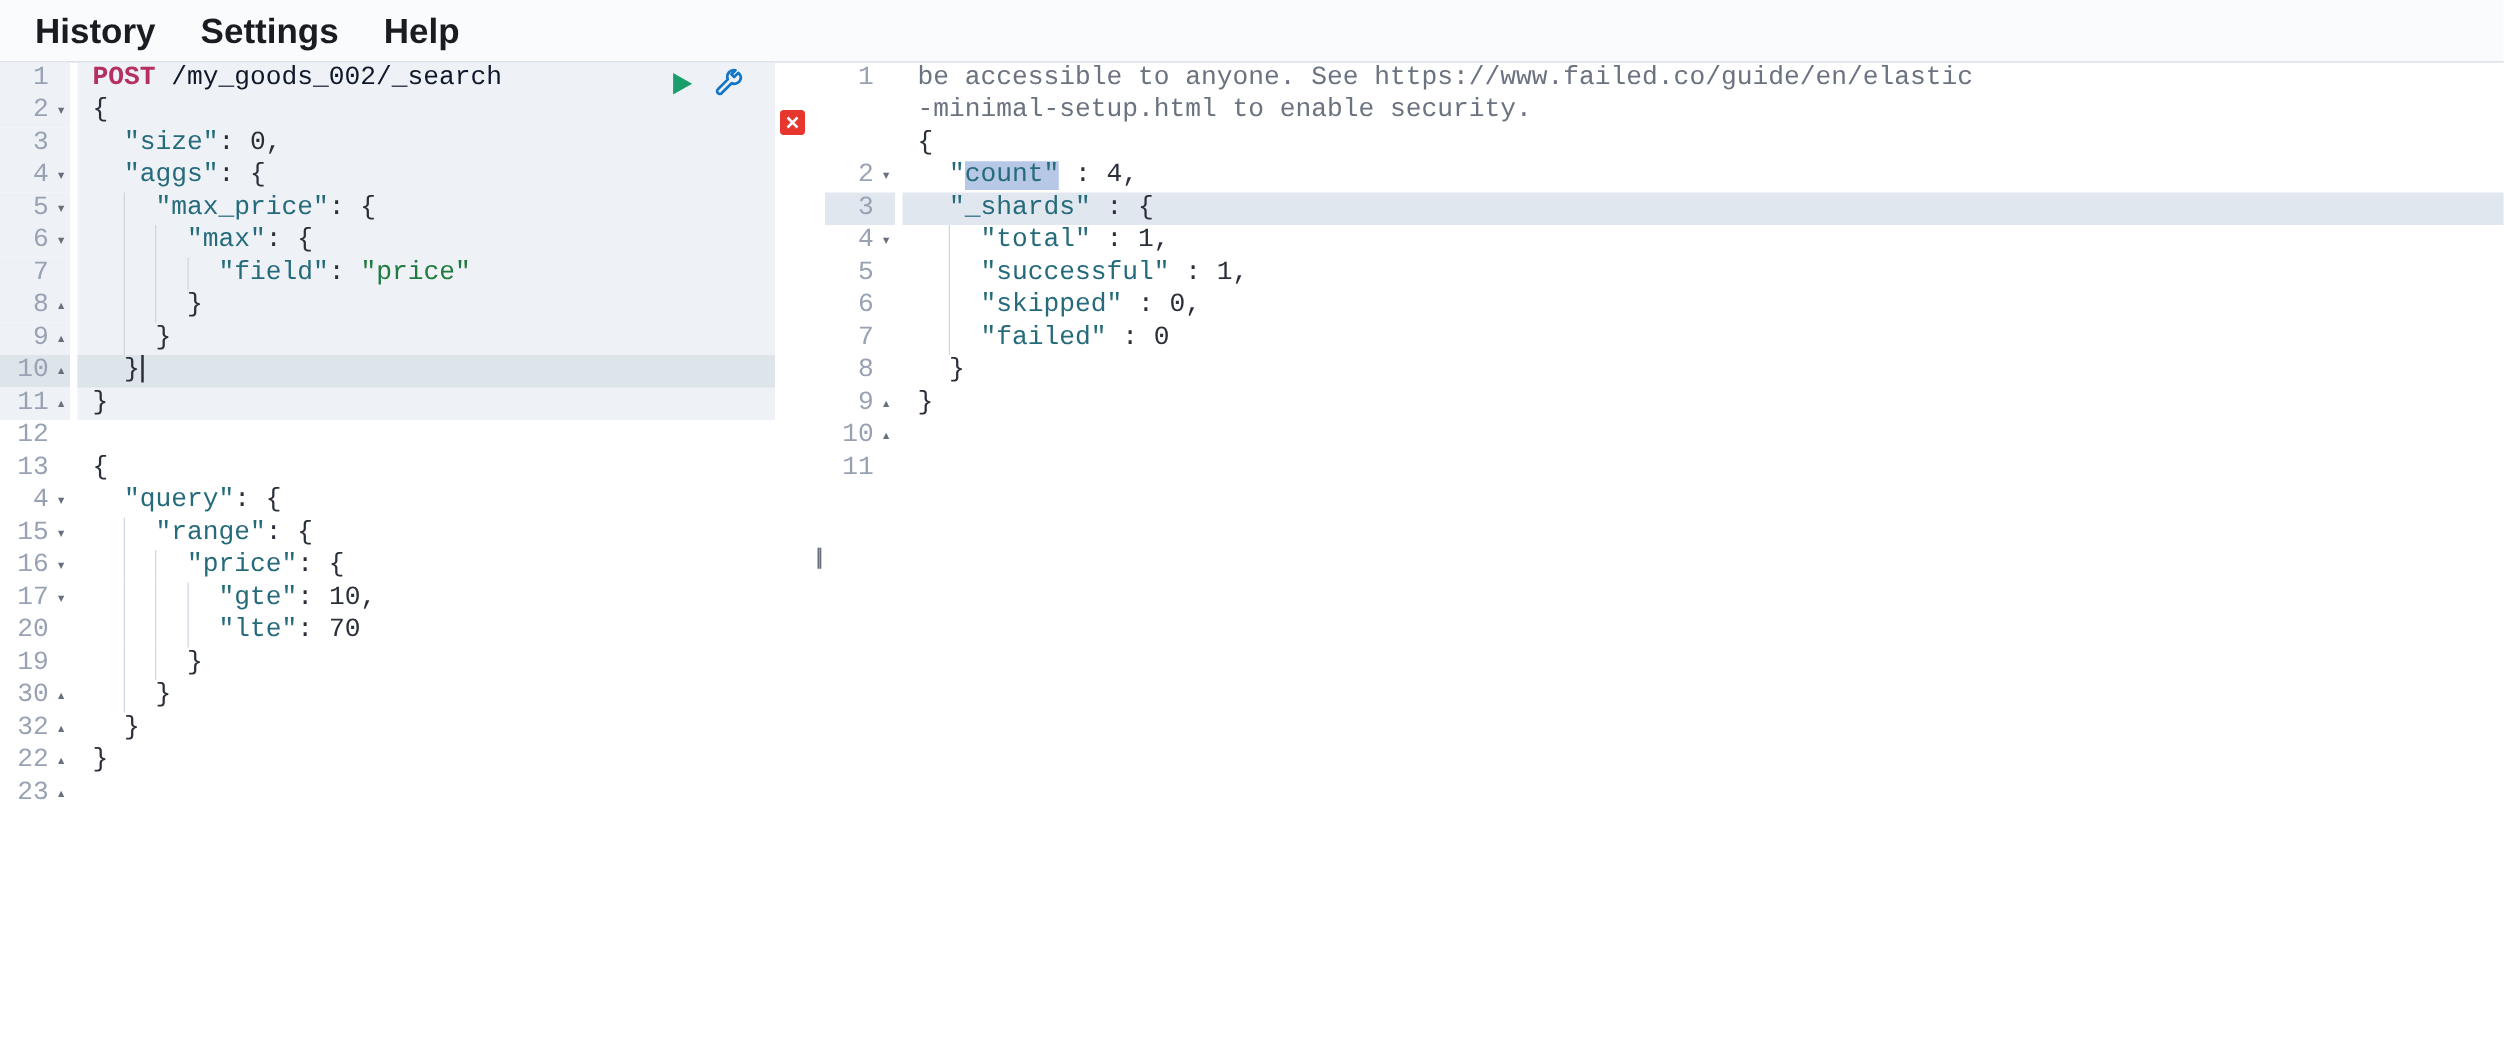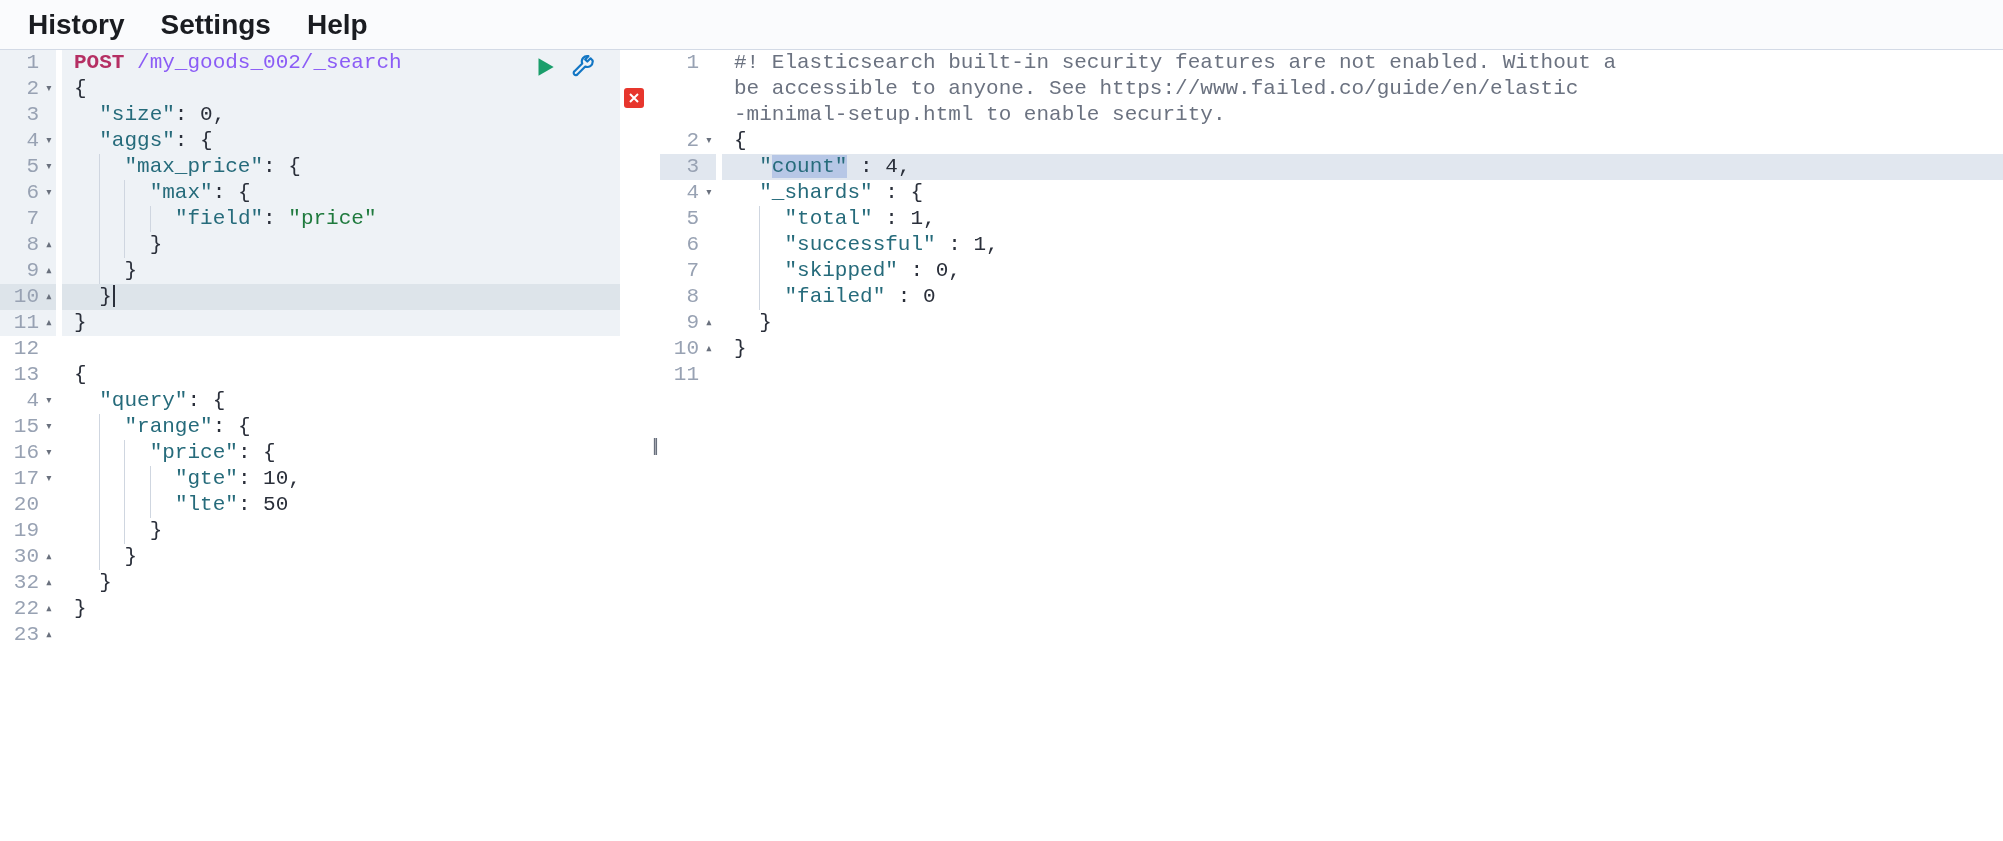--- a/index.html
+++ b/index.html
@@ -91,21 +91,21 @@
     left: 0; right: 0;
     height: 26px;
     background: #e1e7ef;
     z-index: -1;
   }
   .sel {
     background: #b7c7e6;
   }
   
   .t-method { color: #b52f63; font-weight: 600; }
-  .t-path   { color: #8b5cf6; }
+  .t-path   { color: #0f172a; }
   .t-brace  { color: #2a2f3a; }
   .t-key    { color: #266b7b; }
   .t-colon  { color: #2a2f3a; }
   .t-str    { color: #1f7a3e; }
   .t-num    { color: #2a2f3a; }
   .t-cmt    { color: #6b7280; }
   .indent   { border-left: 1px solid #cfd6e0; display:inline-block; width: 1px; height: 26px; vertical-align: top; margin-right: -1px; }
   .cursor {
     display:inline-block; width:2px; height:22px; background:#2a2f3a; vertical-align: middle; margin-left:1px;
   }
@@ -238,21 +238,21 @@
           <div class="line"><span>  </span><span class="indent"></span><span>  </span><span class="indent"></span><span>  </span><span class="t-brace">}</span></div>
           <div class="line"><span>  </span><span class="indent"></span><span>  </span><span class="t-brace">}</span></div>
           <div class="line"><span>  </span><span class="t-brace">}</span><span class="cursor"></span></div>
           <div class="line"><span class="t-brace">}</span></div>
           <div class="line"></div>
           <div class="line"><span class="t-brace">{</span></div>
           <div class="line"><span>  </span><span class="t-key">"query"</span><span class="t-colon">: </span><span class="t-brace">{</span></div>
           <div class="line"><span>  </span><span class="indent"></span><span>  </span><span class="t-key">"range"</span><span class="t-colon">: </span><span class="t-brace">{</span></div>
           <div class="line"><span>  </span><span class="indent"></span><span>  </span><span class="indent"></span><span>  </span><span class="t-key">"price"</span><span class="t-colon">: </span><span class="t-brace">{</span></div>
           <div class="line"><span>  </span><span class="indent"></span><span>  </span><span class="indent"></span><span>  </span><span class="indent"></span><span>  </span><span class="t-key">"gte"</span><span class="t-colon">: </span><span class="t-num">10</span><span class="t-colon">,</span></div>
-          <div class="line"><span>  </span><span class="indent"></span><span>  </span><span class="indent"></span><span>  </span><span class="indent"></span><span>  </span><span class="t-key">"lte"</span><span class="t-colon">: </span><span class="t-num">50</span></div>
+          <div class="line"><span>  </span><span class="indent"></span><span>  </span><span class="indent"></span><span>  </span><span class="indent"></span><span>  </span><span class="t-key">"lte"</span><span class="t-colon">: </span><span class="t-num">70</span></div>
           <div class="line"><span>  </span><span class="indent"></span><span>  </span><span class="indent"></span><span>  </span><span class="t-brace">}</span></div>
           <div class="line"><span>  </span><span class="indent"></span><span>  </span><span class="t-brace">}</span></div>
           <div class="line"><span>  </span><span class="t-brace">}</span></div>
           <div class="line"><span class="t-brace">}</span></div>
         </div>
     </div>
     <div class="action-icons">
       <span>
         <svg viewBox="0 0 24 24">
             <path d="M6 4 L20 12 L6 20 Z" fill="#1a9e6b"></path>
@@ -326,21 +326,20 @@
           <div class="ln">
             <span>10</span>
             <span class="fold">▴</span>
           </div>
           <div class="ln">
             <span>11</span>
             <span class="fold"></span>
           </div>
         </div>
       <div class="code" id="right-code">
-          <div class="line"><span class="t-cmt">#! Elasticsearch built-in security features are not enabled. Without a</span></div>
           <div class="line"><span class="t-cmt">be accessible to anyone. See https://www.failed.co/guide/en/elastic</span></div>
           <div class="line"><span class="t-cmt">-minimal-setup.html to enable security.</span></div>
           <div class="line"><span class="t-brace">{</span></div>
           <div class="hl-line-right" style="top: 104px;"></div>
           <div class="line"><span>  </span><span><span class="t-key">"</span><span class="t-key sel">count"</span></span><span class="t-colon"> : </span><span class="t-num">4</span><span class="t-colon">,</span></div>
           <div class="line"><span>  </span><span class="t-key">"_shards"</span><span class="t-colon"> : </span><span class="t-brace">{</span></div>
           <div class="line"><span>  </span><span class="indent"></span><span>  </span><span class="t-key">"total"</span><span class="t-colon"> : </span><span class="t-num">1</span><span class="t-colon">,</span></div>
           <div class="line"><span>  </span><span class="indent"></span><span>  </span><span class="t-key">"successful"</span><span class="t-colon"> : </span><span class="t-num">1</span><span class="t-colon">,</span></div>
           <div class="line"><span>  </span><span class="indent"></span><span>  </span><span class="t-key">"skipped"</span><span class="t-colon"> : </span><span class="t-num">0</span><span class="t-colon">,</span></div>
           <div class="line"><span>  </span><span class="indent"></span><span>  </span><span class="t-key">"failed"</span><span class="t-colon"> : </span><span class="t-num">0</span></div>

